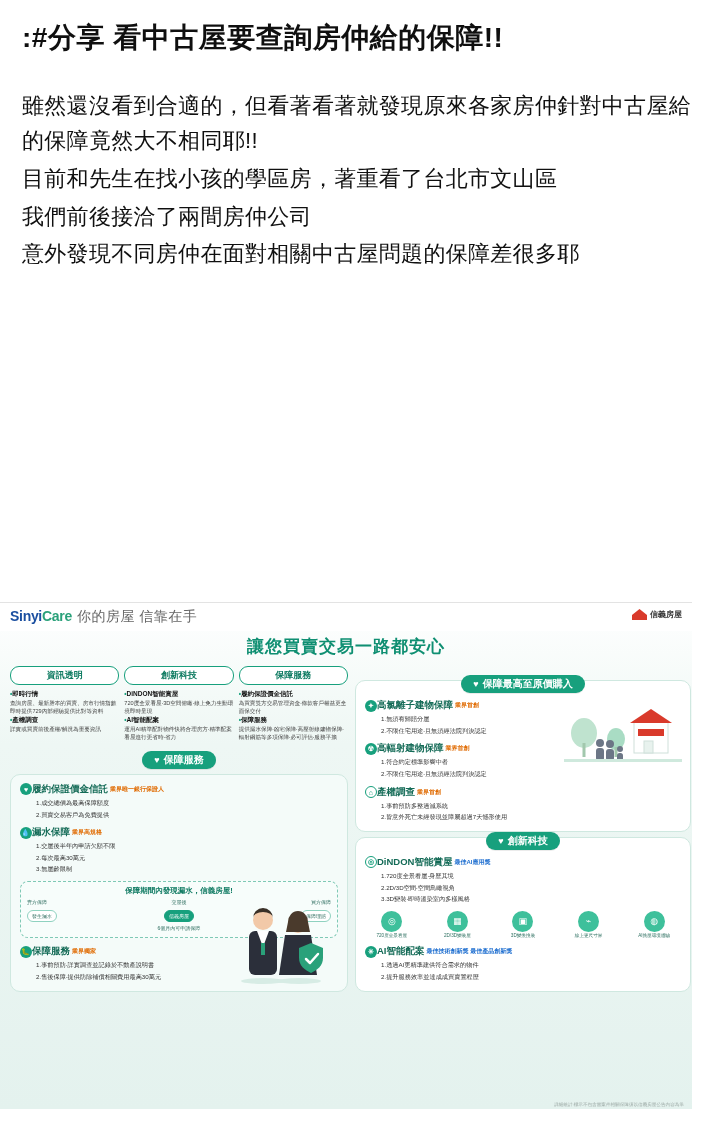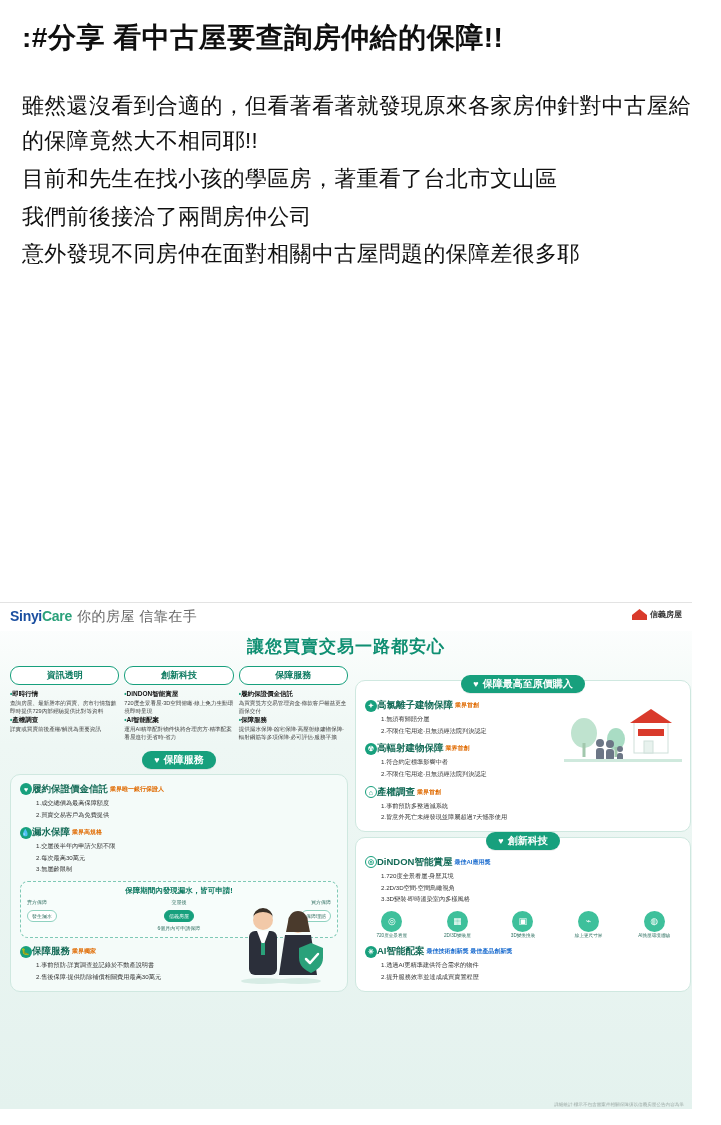--- a/index.html
+++ b/index.html
@@ -277,21 +277,21 @@
               <span class="ico">💧</span>
               <span>漏水保障</span>
               <span class="tag">業界高規格</span>
             </div>
             <div class="sub">1.交屋後半年內申請欠額不限</div>
             <div class="sub">2.每次最高30萬元</div>
             <div class="sub">3.無屋齡限制</div>
           </div>
 
           <div class="flowbox">
-            <div class="flow-title">保障期間內發現漏水，皆可申請!</div>
+            <div class="flow-title">保障期間內發現漏水，信義房屋!</div>
             <div class="flow-row">
               <div>賣方保障</div>
               <div class="flow-mid">交屋後</div>
               <div>買方保障</div>
             </div>
             <div class="flow-row" style="margin-top:4px;">
               <div class="flow-node">發生漏水</div>
               <div class="flow-node solid">信義房屋</div>
               <div class="flow-node">保障理賠</div>
             </div>

